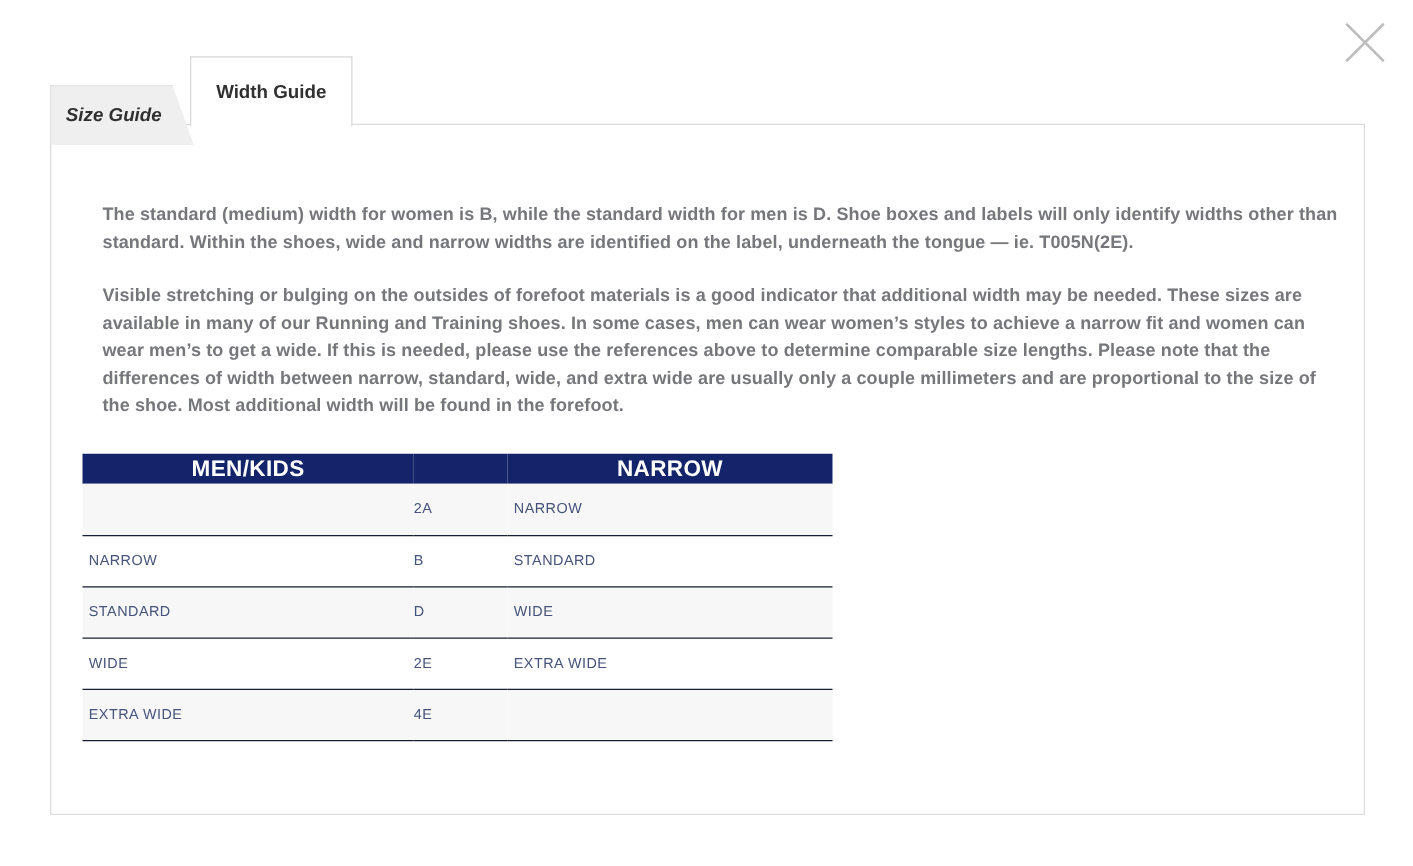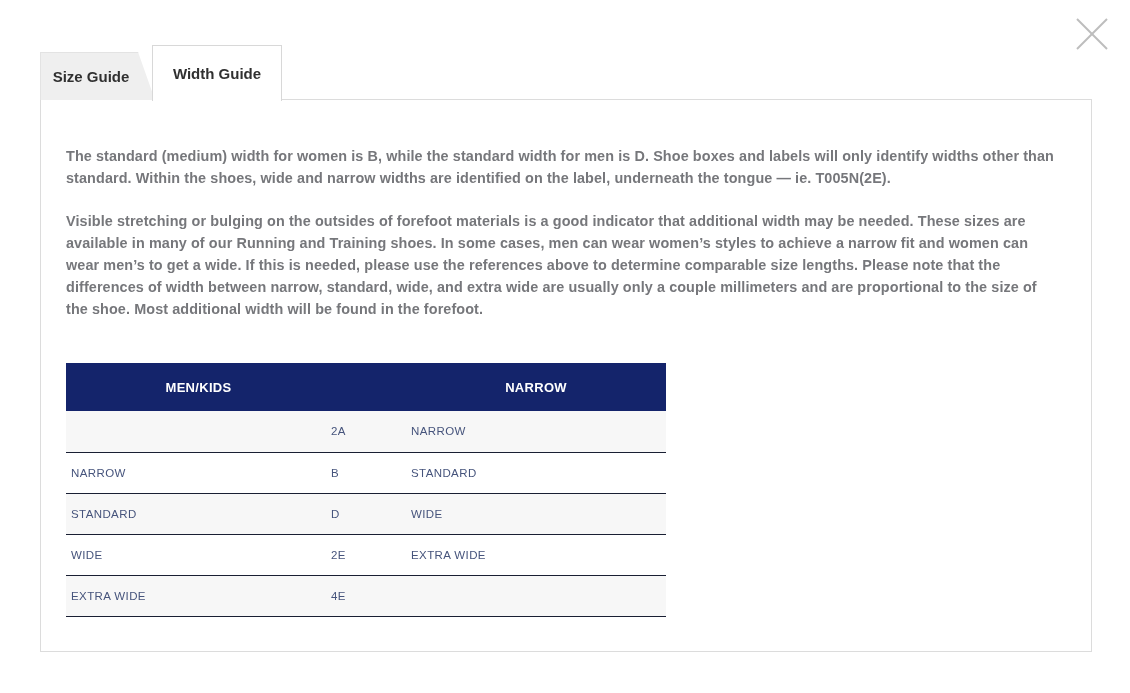--- a/index.html
+++ b/index.html
@@ -21,27 +21,28 @@
   }
 
   
   .tab {
     position: absolute;
     display: flex; align-items: center; justify-content: center;
     font-weight: 700; font-size: 15px; color: #303030;
     cursor: pointer;
   }
   .tab-inactive {
-    left: 40px; top: 52px; width: 115px; height: 48px;
+    left: 40px; top: 68px; width: 115px; height: 48px;
     background: #efefef;
     border-top: 1px solid #e3e3e3;
     border-left: 1px solid #e3e3e3;
     clip-path: polygon(0 0, calc(100% - 17px) 0, 100% 100%, 0 100%);
     padding-right: 14px;
     z-index: 2;
+    font-style: italic;
   }
   .tab-active {
     left: 152px; top: 45px; width: 130px; height: 56px;
     background: #ffffff;
     border: 1px solid #d8d8d8;
     border-bottom: none;
     z-index: 3;
   }
 
   
@@ -49,42 +50,42 @@
     position: absolute;
     left: 40px; top: 99px;
     width: 1052px; height: 553px;
     border: 1px solid #dcdcdc;
     background: #ffffff;
     z-index: 1;
   }
   .para {
     position: absolute;
     left: 25px; width: 990px;
-    margin: 0;
+    margin: 16px;
     font-size: 14.4px; line-height: 22px;
     font-weight: 600; color: #76777b;
     letter-spacing: 0.1px;
   }
   .para-1 { top: 45px; }
   .para-2 { top: 110px; }
 
   
   .width-table {
     position: absolute;
     left: 25px; top: 263px;
     width: 600px;
     border-collapse: collapse;
     table-layout: fixed;
   }
   .width-table th {
     background: #14246b;
     color: #ffffff;
-    font-size: 13px; font-weight: 700;
+    font-size: 18px; font-weight: 700;
     letter-spacing: 0.3px;
-    height: 48px;
+    height: 24px;
     text-align: center;
     padding: 0;
   }
   .width-table td {
     height: 41px;
     font-size: 11.5px;
     font-weight: 400;
     color: #46547c;
     letter-spacing: 0.4px;
     padding: 0;

